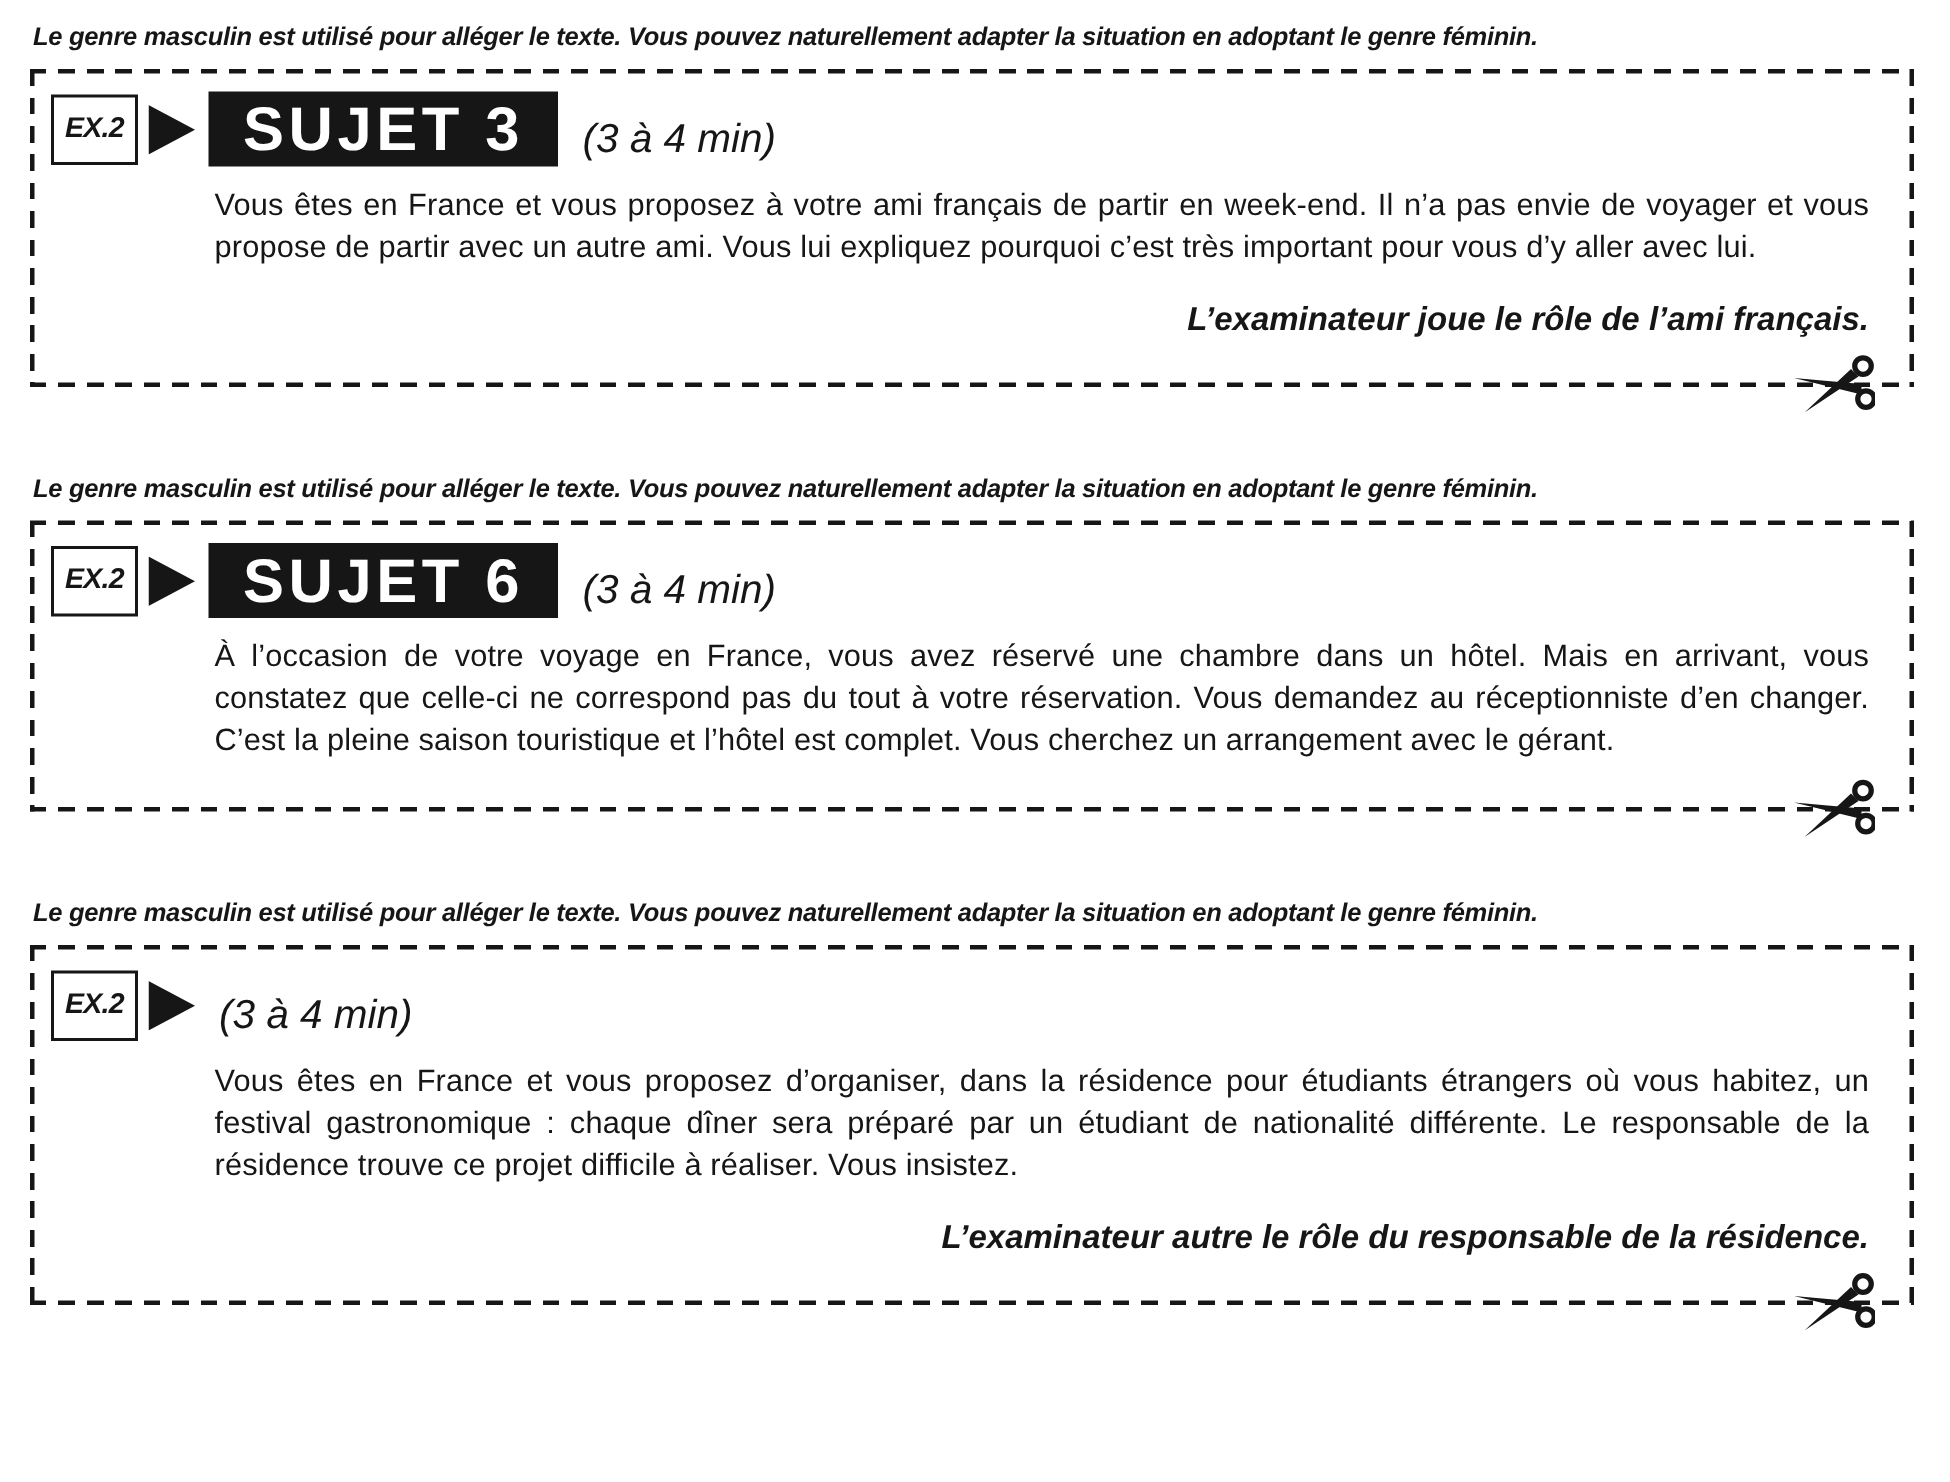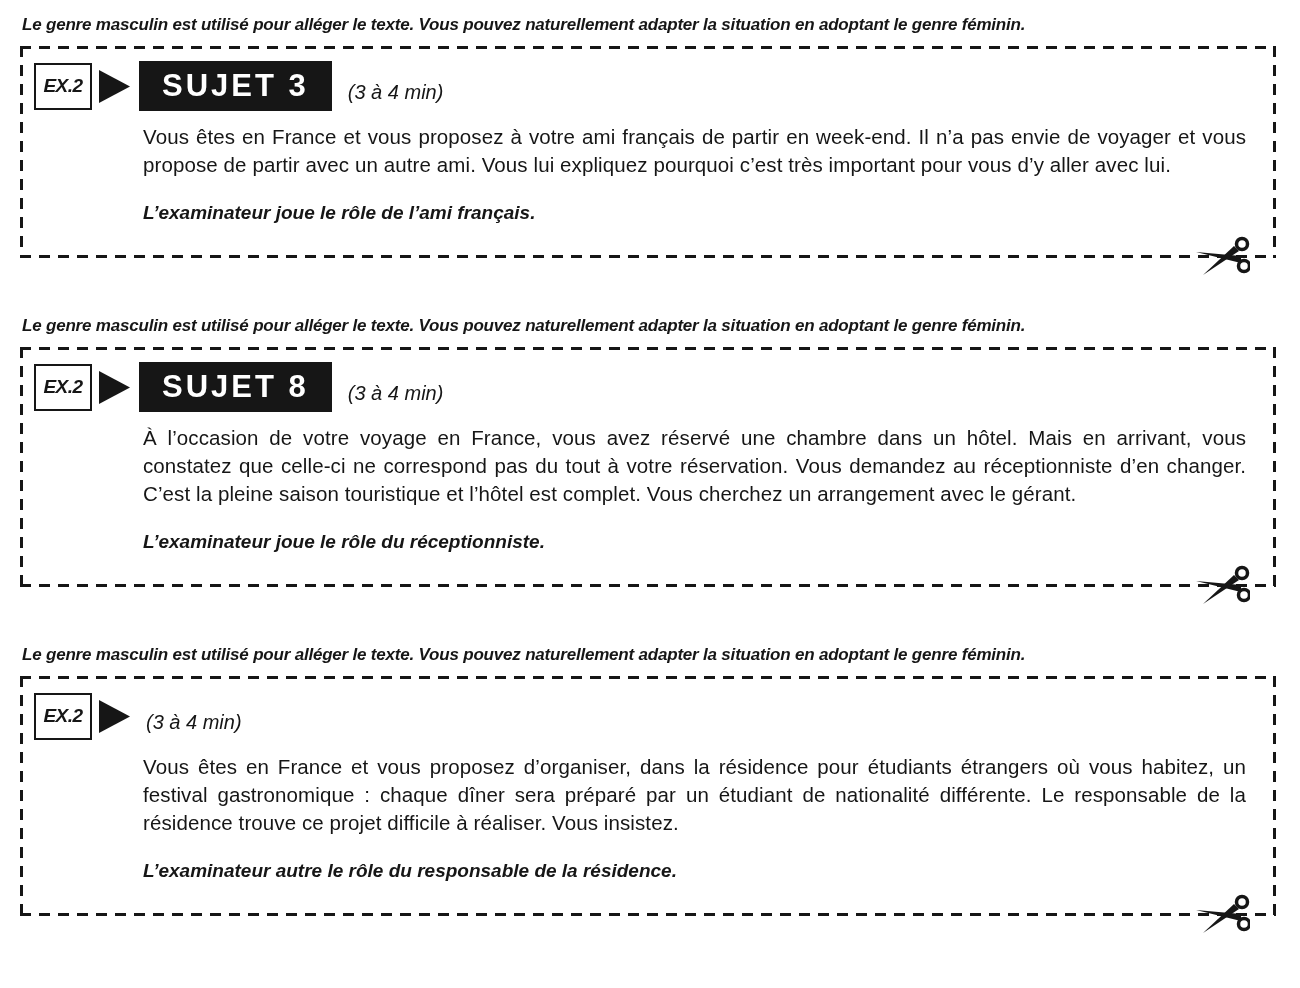--- a/index.html
+++ b/index.html
@@ -62,50 +62,51 @@
     letter-spacing: -0.5px;
     flex: 0 0 auto;
   }
   .play-arrow { margin-left: 7px; flex: 0 0 auto; display: block; }
   .subject-title {
     margin-left: 9px;
     height: 50px;
     padding: 0 23px;
     background: #161616;
     color: #ffffff;
-    font-size: 31px;
+    font-size: 41px;
     font-weight: 700;
     letter-spacing: 3px;
     display: flex;
     align-items: center;
     white-space: nowrap;
     flex: 0 0 auto;
   }
   .duration {
     margin-left: 16px;
     margin-top: 12px;
-    font-size: 20px;
+    font-size: 27px;
     font-style: italic;
     white-space: nowrap;
   }
 
   .scenario {
     margin: 12px 16px 0 109px;
     width: 1103px;
     font-size: 20.5px;
     line-height: 28px;
     text-align: justify;
     letter-spacing: 0.1px;
   }
   .examiner {
     margin: 22px 0 0 109px;
-    font-size: 19px;
+    font-size: 22px;
     line-height: 24px;
     font-weight: 700;
     font-style: italic;
+    text-align: right;
   }
 
   .scissors {
     position: absolute;
     right: 26px;
     bottom: -17px;
     display: block;
   }
 </style>
 </head>
@@ -136,25 +137,24 @@
   </div>
 
   <div class="cut-section">
     <div class="gender-note">Le genre masculin est utilisé pour alléger le texte. Vous pouvez naturellement adapter la situation en adoptant le genre féminin.</div>
     <div class="cutbox">
       <div class="title-row">
         <div class="ex-badge">EX.2</div>
         <svg class="play-arrow" width="31" height="33" viewBox="0 0 31 33" aria-hidden="true">
           <polygon points="0,0 31,16.5 0,33" fill="#161616"></polygon>
         </svg>
-        <div class="subject-title">SUJET 8</div>
+        <div class="subject-title">SUJET 6</div>
         <div class="duration">(3 à 4 min)</div>
       </div>
       <p class="scenario">À l’occasion de votre voyage en France, vous avez réservé une chambre dans un hôtel. Mais en arrivant, vous constatez que celle-ci ne correspond pas du tout à votre réservation. Vous demandez au réceptionniste d’en changer. C’est la pleine saison touristique et l’hôtel est complet. Vous cherchez un arrangement avec le gérant.</p>
-      <p class="examiner">L’examinateur joue le rôle du réceptionniste.</p>
       <svg class="scissors" width="54" height="40" viewBox="0 0 54 40" aria-hidden="true">
         <polygon points="0,17 45,21 45,28" fill="#161616"></polygon>
         <polygon points="7,40 38,11 43,16" fill="#161616"></polygon>
         <circle cx="46" cy="9" r="5.5" fill="none" stroke="#161616" stroke-width="3.5"></circle>
         <circle cx="48" cy="31" r="5.5" fill="none" stroke="#161616" stroke-width="3.5"></circle>
       </svg>
     </div>
   </div>
 
   <div class="cut-section">

